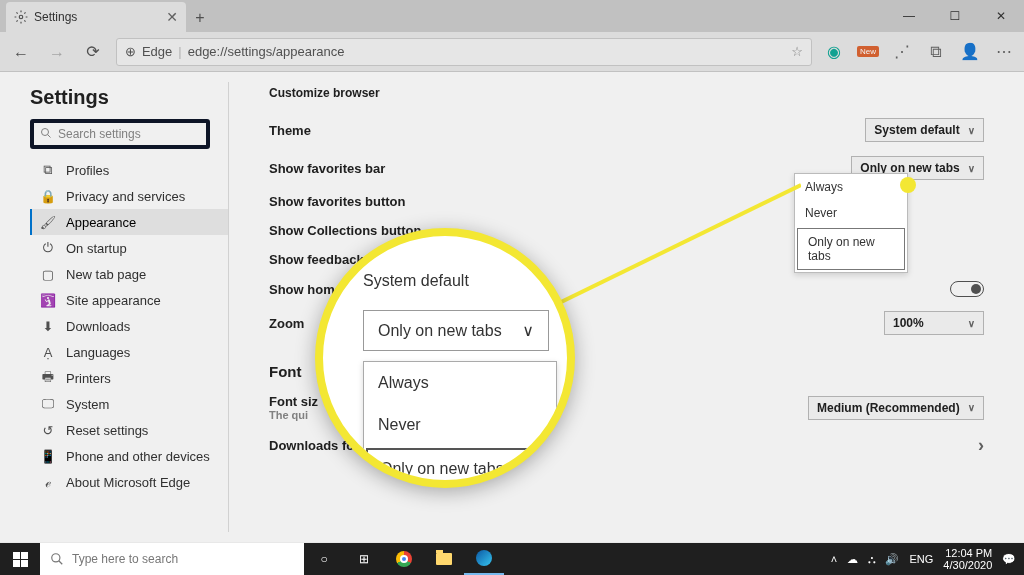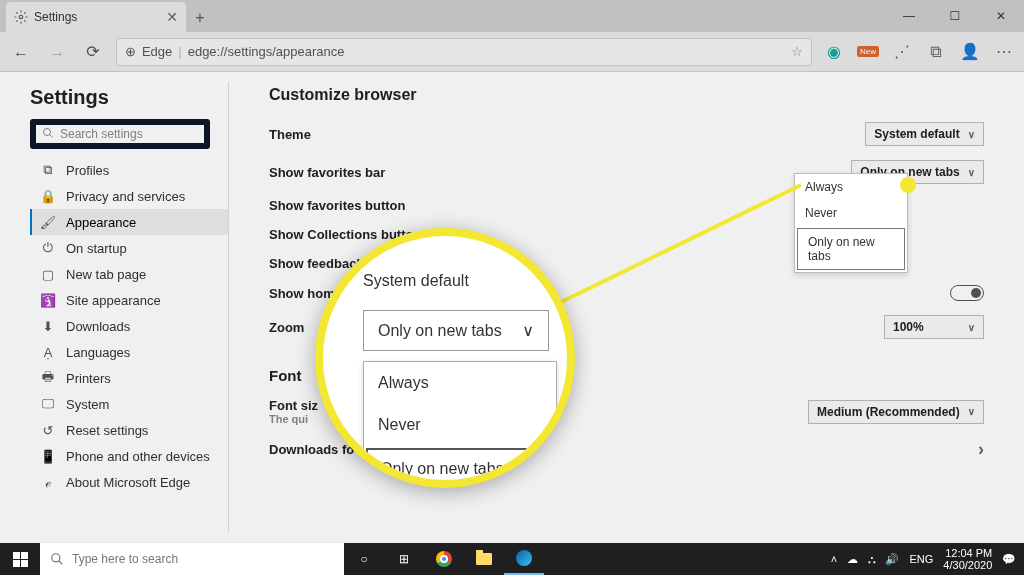--- a/index.html
+++ b/index.html
@@ -13,44 +13,44 @@
 .winbtns div { width: 46px; height: 32px; display: flex; align-items: center; justify-content: center; font-size: 12px; color: #333; }
 .toolbar { height: 40px; background: #e8e8e8; display: flex; align-items: center; padding: 0 8px; gap: 10px; border-bottom: 1px solid #ccc; }
 .navbtn { width: 26px; height: 26px; display: flex; align-items: center; justify-content: center; color: #555; font-size: 16px; }
 .addressbar { flex: 1; height: 28px; background: #f3f3f3; border: 1px solid #ccc; border-radius: 3px; display: flex; align-items: center; padding: 0 8px; font-size: 13px; color: #555; gap: 6px; }
 .addressbar .star { margin-left: auto; color: #888; }
 .tbicon { width: 24px; height: 24px; display: flex; align-items: center; justify-content: center; color: #666; }
 .ext-new { background: #d63; color: white; font-size: 8px; padding: 1px 3px; border-radius: 2px; }
 .content { display: flex; height: 470px; background: #fdfdfd; }
 .sidebar { width: 228px; padding: 14px 0 0 30px; }
 .sidebar h1 { font-size: 20px; font-weight: 600; margin-bottom: 10px; color: #222; }
-.search { width: 180px; height: 30px; border: 6px solid #0f172a; border-radius: 3px; display: flex; align-items: center; padding: 0 6px; gap: 6px; font-size: 12px; color: #888; margin-bottom: 8px; }
+.search { width: 180px; height: 30px; border: 4px solid #0f172a; border-radius: 3px; display: flex; align-items: center; padding: 0 6px; gap: 6px; font-size: 12px; color: #888; margin-bottom: 8px; }
 .navlist { list-style: none; }
 .navlist li { display: flex; align-items: center; gap: 10px; padding: 5px 8px; font-size: 13px; color: #333; cursor: pointer; border-left: 2px solid transparent; }
 .navlist li.active { background: #eaeaea; border-left: 2px solid #0078d4; color: #000; }
 .navlist li .ic { width: 16px; height: 16px; display: flex; align-items: center; justify-content: center; color: #555; font-size: 13px; }
 .divider { width: 1px; background: #ddd; margin: 10px 0; }
 .main { flex: 1; padding: 14px 40px; color: #222; }
-.main h2 { font-size: 16px; font-weight: 600; margin-bottom: 18px; }
+.main h2 { font-size: 12px; font-weight: 600; margin-bottom: 18px; }
 .main h3 { font-size: 15px; font-weight: 600; margin: 28px 0 14px; }
 .row { display: flex; align-items: center; margin-bottom: 14px; font-size: 13px; font-weight: bold; }
 .row .label { flex: 1; color: #222; }
 .row .sub { font-size: 11px; color: #888; }
 .sel { border: 1px solid #bbb; background: #f7f7f7; padding: 4px 8px; font-size: 12px; display: flex; align-items: center; gap: 8px; min-width: 100px; justify-content: space-between; }
 .sel .chev { font-size: 10px; color: #666; }
 .toggle { width: 34px; height: 16px; border: 1px solid #555; border-radius: 9px; position: relative; }
 .toggle::after { content: ''; width: 10px; height: 10px; background: #555; border-radius: 50%; position: absolute; right: 2px; top: 2px; }
 .dropdown { position: absolute; right: 116px; top: 173px; width: 114px; background: #fff; border: 1px solid #bbb; box-shadow: 0 2px 6px rgba(0,0,0,0.15); }
 .dropdown div { padding: 6px 10px; font-size: 12px; color: #333; }
 .dropdown div.selopt { border: 1px solid #777; margin: 2px; }
 .taskbar { position: absolute; bottom: 0; left: 0; right: 0; height: 32px; background: #1f1f1f; display: flex; align-items: center; color: #fff; font-size: 12px; }
 .start { width: 40px; height: 32px; display: flex; align-items: center; justify-content: center; }
 .winlogo { display: grid; grid-template-columns: 7px 7px; grid-template-rows: 7px 7px; gap: 1px; }
 .winlogo span { background: #fff; }
-.searchbox { background: #fff; color: #777; height: 32px; width: 304px; display: flex; align-items: center; padding: 0 10px; gap: 8px; }
+.searchbox { background: #fff; color: #777; height: 32px; width: 264px; display: flex; align-items: center; padding: 0 10px; gap: 8px; }
 .tbapp { width: 40px; height: 32px; display: flex; align-items: center; justify-content: center; }
 .tray { margin-left: auto; display: flex; align-items: center; gap: 10px; padding-right: 8px; font-size: 11px; }
 .tray .time { text-align: right; line-height: 1.1; }
 .overlay { position: absolute; inset: 0 0 32px 0; background: rgba(0,0,0,0.05); pointer-events: none; }
 .zoom { position: absolute; left: 315px; top: 228px; width: 260px; height: 260px; border-radius: 50%; border: 8px solid #f3e733; background: #fff; box-shadow: 0 4px 20px rgba(0,0,0,0.3); overflow: hidden; }
 .zoom-inner { padding: 26px 18px 0 40px; }
 .zsel { border: 1px solid #999; padding: 10px 14px; font-size: 16px; display: flex; justify-content: space-between; align-items: center; margin-bottom: 10px; color: #333; }
 .zdrop { border: 1px solid #aaa; box-shadow: 0 2px 6px rgba(0,0,0,0.15); width: 194px; }
 .zdrop div { padding: 12px 14px; font-size: 16px; color: #333; }
 .zdrop div.zselopt { border: 2px solid #555; margin: 2px; padding: 10px 12px; }

